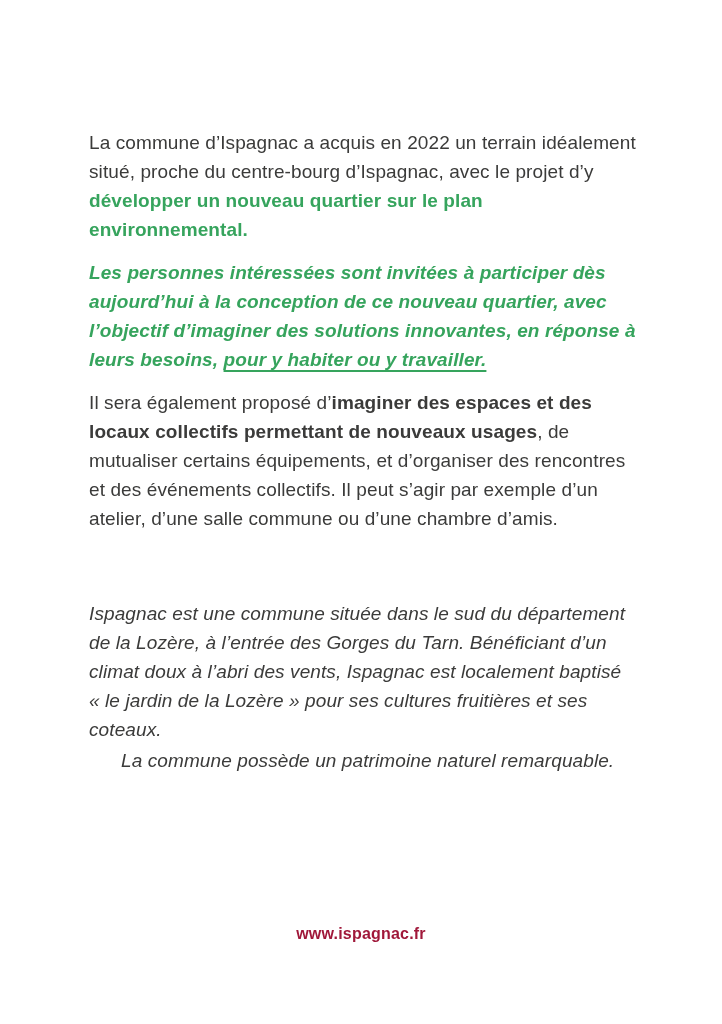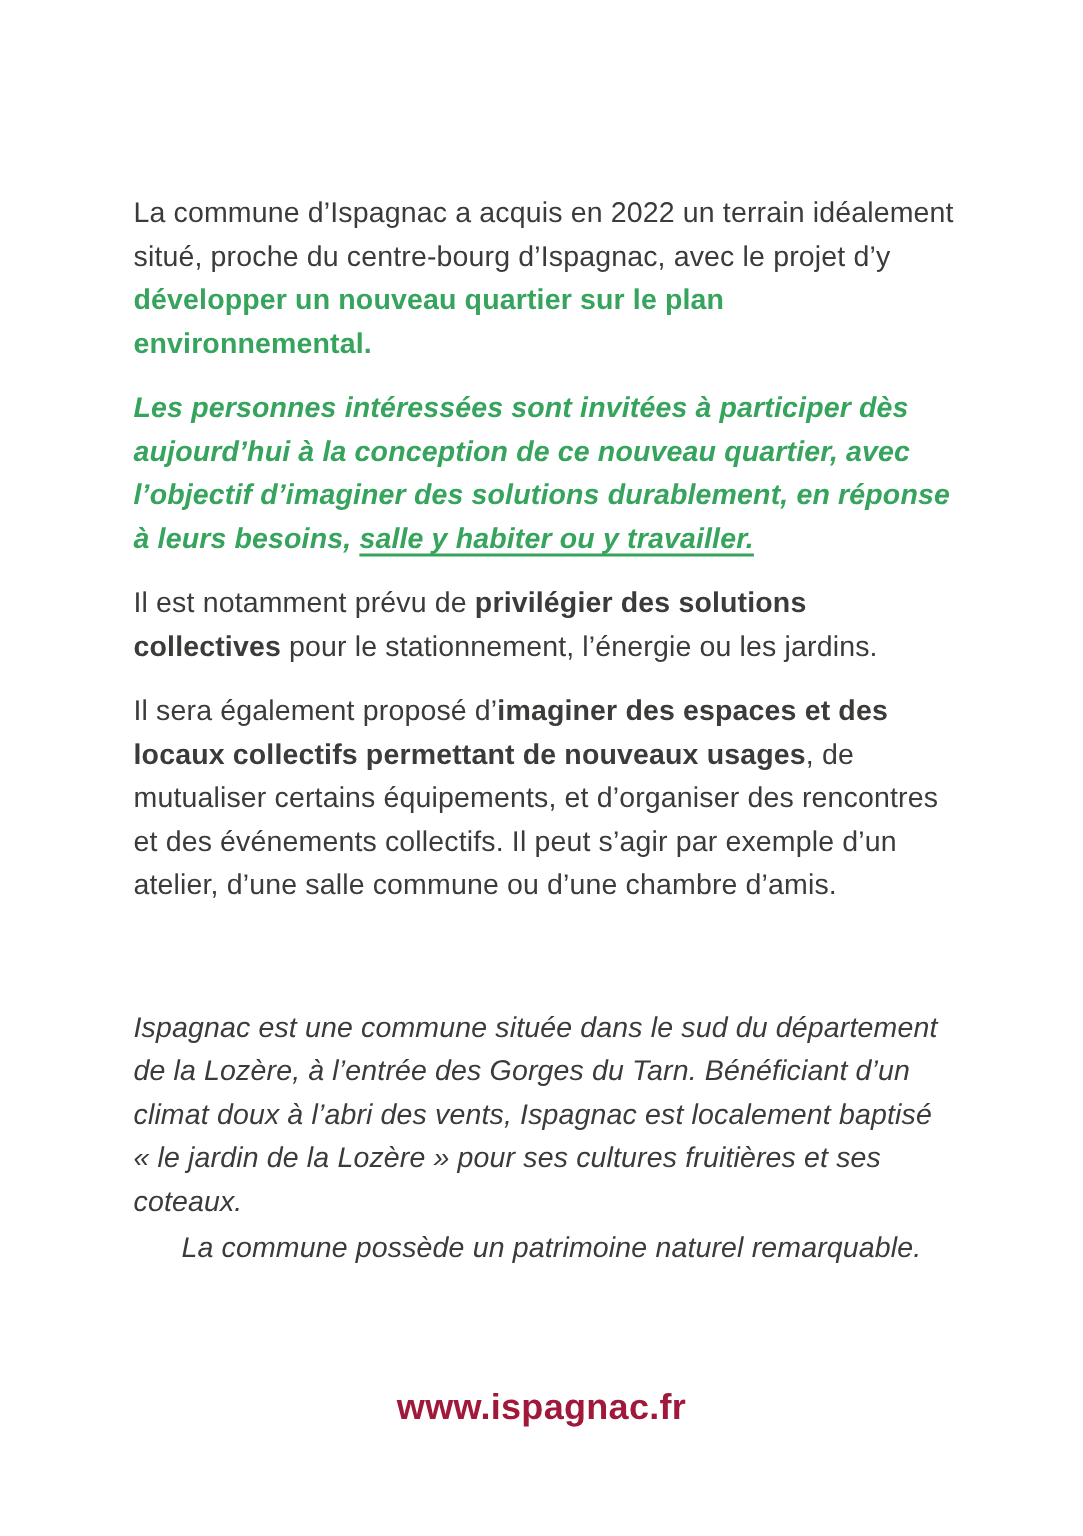--- a/index.html
+++ b/index.html
@@ -43,36 +43,35 @@
   }
 
   .footer {
     position: absolute;
     left: 0;
     top: 925px;
     width: 100%;
     text-align: center;
   }
   .footer a {
-    font-size: 24px;
+    font-size: 16px;
     font-weight: 700;
     color: #a0183a;
     text-decoration: none;
     letter-spacing: 0.2px;
   }
 </style>
 </head>
 <body>
 
 <div class="page">
   <div class="content">
 
   <p data-para="acquisition"><span>La commune d’Ispagnac a acquis en 2022 un terrain idéalement situé, proche du centre-bourg d’Ispagnac, avec le projet d’y </span><span class="seg-bold seg-green">développer un nouveau quartier sur le plan environnemental.</span></p>
-      <p data-para="invitation"><span class="seg-bold seg-italic seg-green">Les personnes intéressées sont invitées à participer dès aujourd’hui à la conception de ce nouveau quartier, avec l’objectif d’imaginer des solutions durablement, en réponse à leurs besoins, </span><span class="seg-bold seg-italic seg-green seg-underline">salle y habiter ou y travailler.</span></p>
-      <p data-para="solutions"><span>Il est notamment prévu de </span><span class="seg-bold">privilégier des solutions collectives</span><span> pour le stationnement, l’énergie ou les jardins.</span></p>
+      <p data-para="invitation"><span class="seg-bold seg-italic seg-green">Les personnes intéressées sont invitées à participer dès aujourd’hui à la conception de ce nouveau quartier, avec l’objectif d’imaginer des solutions innovantes, en réponse à leurs besoins, </span><span class="seg-bold seg-italic seg-green seg-underline">pour y habiter ou y travailler.</span></p>
       <p data-para="espaces"><span>Il sera également proposé d’</span><span class="seg-bold">imaginer des espaces et des locaux collectifs permettant de nouveaux usages</span><span>, de mutualiser certains équipements, et d’organiser des rencontres et des événements collectifs. Il peut s’agir par exemple d’un atelier, d’une salle commune ou d’une chambre d’amis.</span></p>
       <p data-para="about-1"><span class="seg-italic">Ispagnac est une commune située dans le sud du département de la Lozère, à l’entrée des Gorges du Tarn. Bénéficiant d’un climat doux à l’abri des vents, Ispagnac est localement baptisé « le jardin de la Lozère » pour ses cultures fruitières et ses coteaux.</span></p>
       <p data-para="about-2"><span class="seg-italic">La commune possède un patrimoine naturel remarquable.</span></p>
     </div>
 
   <div class="footer">
     <a href="#">www.ispagnac.fr</a>
   </div>
 </div>
 

